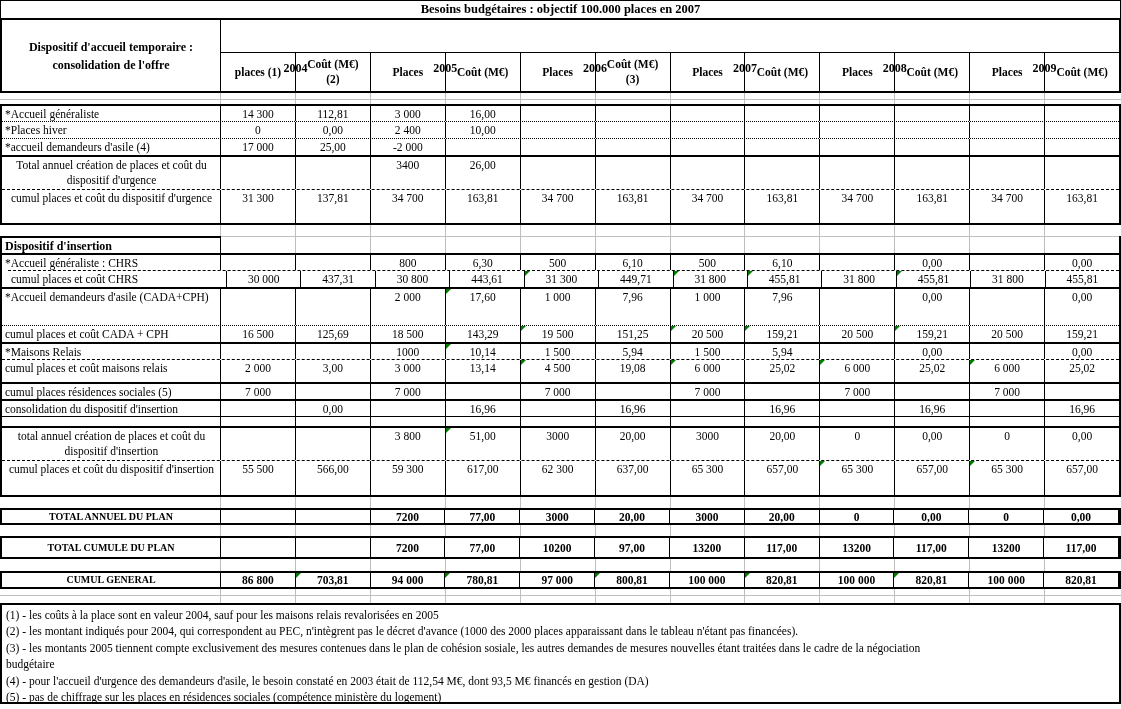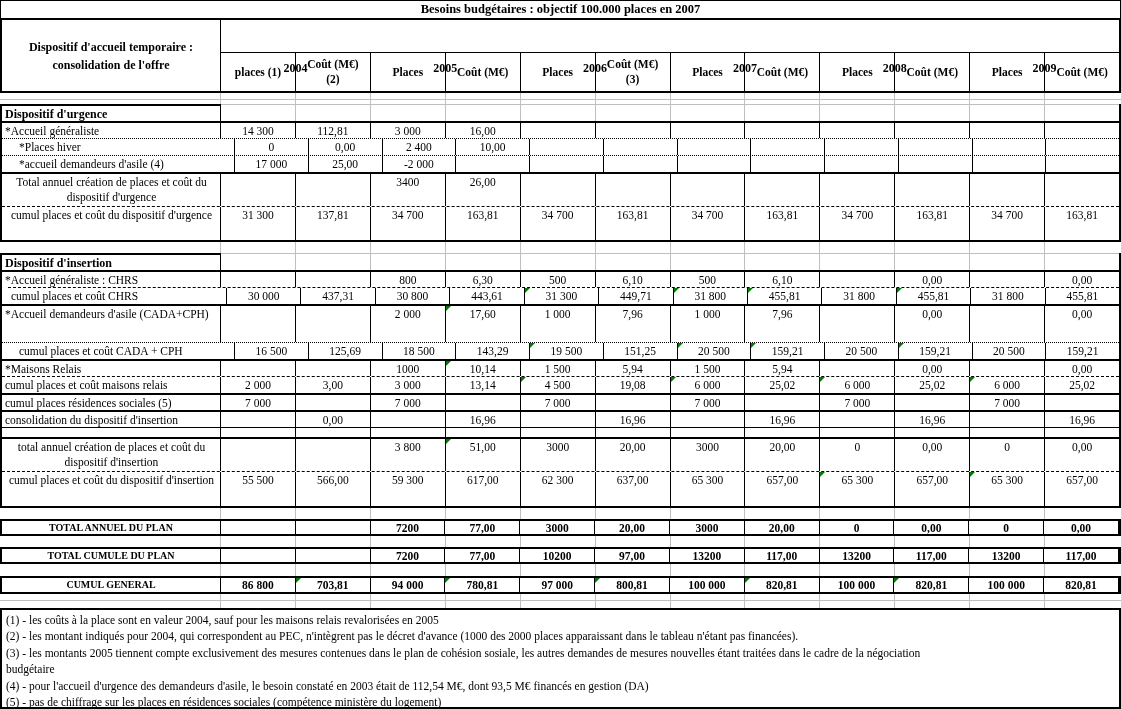--- a/index.html
+++ b/index.html
@@ -44,21 +44,21 @@
   .sec-heading{display:flex;height:17px;}
   .sec-heading-label{width:219px;border-top:2px solid #000;border-right:1px solid #000;
     font-weight:bold;font-size:12px;padding:1px 2px 0 3px;line-height:14px;}
   .sec-heading-cell{flex:1;border-top:1px solid #bfbfbf;border-right:1px solid #bfbfbf;}
   .sec-heading .sec-heading-cell:last-child{border-right:none;}
 
   .data-row{display:flex;}
   .data-row.sep-first{border-top:2px solid #000;}
   .data-row.sep-solid2{border-top:2px solid #000;}
   .data-row.sep-solid1{border-top:1px solid #000;}
-  .data-row.sep-dotted{border-top:1px dotted #000;padding-left:14px;}
+  .data-row.sep-dotted{border-top:1px dotted #000;}
   .data-row.sep-dashed{border-top:1px dashed #000;}
   .row-label{width:219px;border-right:1px solid #000;font-size:11.5px;
     padding:1px 2px 0 3px;line-height:15px;}
   .row-label.center{text-align:center;}
   .cell{flex:1;border-right:1px solid #000;text-align:center;font-size:11.5px;
     line-height:15px;padding-top:1px;position:relative;}
   .data-row .cell:last-child{border-right:none;}
   .cell.tri::before{content:"";position:absolute;left:0;top:0;
     border-top:5px solid #007d00;border-right:5px solid transparent;}
 
@@ -123,35 +123,20 @@
       <div class="sp-cell"></div>
       <div class="sp-cell"></div>
       <div class="sp-cell"></div>
       <div class="sp-cell"></div>
       <div class="sp-cell"></div>
       <div class="sp-cell"></div>
       <div class="sp-cell"></div>
     </div>
 
   <div class="section" id="sec-0">
-      <div class="sec-heading">
-        <div class="sec-heading-label">Dispositif d'urgence</div>
-        <div class="sec-heading-cell"></div>
-        <div class="sec-heading-cell"></div>
-        <div class="sec-heading-cell"></div>
-        <div class="sec-heading-cell"></div>
-        <div class="sec-heading-cell"></div>
-        <div class="sec-heading-cell"></div>
-        <div class="sec-heading-cell"></div>
-        <div class="sec-heading-cell"></div>
-        <div class="sec-heading-cell"></div>
-        <div class="sec-heading-cell"></div>
-        <div class="sec-heading-cell"></div>
-        <div class="sec-heading-cell"></div>
-      </div>
       <div class="data-row sep-first" style="height: 17px;">
         <div class="row-label">*Accueil généraliste</div>
         <div class="cell">14 300</div>
         <div class="cell">112,81</div>
         <div class="cell">3 000</div>
         <div class="cell">16,00</div>
         <div class="cell"></div>
         <div class="cell"></div>
         <div class="cell"></div>
         <div class="cell"></div>
@@ -322,21 +307,21 @@
         <div class="cell tri">10,14</div>
         <div class="cell">1 500</div>
         <div class="cell">5,94</div>
         <div class="cell">1 500</div>
         <div class="cell">5,94</div>
         <div class="cell"></div>
         <div class="cell">0,00</div>
         <div class="cell"></div>
         <div class="cell">0,00</div>
       </div>
-      <div class="data-row sep-dashed" style="height: 17px;">
+      <div class="data-row sep-dashed" style="height: 23px;">
         <div class="row-label">cumul places et coût maisons relais</div>
         <div class="cell">2 000</div>
         <div class="cell">3,00</div>
         <div class="cell">3 000</div>
         <div class="cell">13,14</div>
         <div class="cell tri">4 500</div>
         <div class="cell">19,08</div>
         <div class="cell tri">6 000</div>
         <div class="cell">25,02</div>
         <div class="cell tri">6 000</div>
@@ -462,21 +447,21 @@
       <div class="sp-cell"></div>
       <div class="sp-cell"></div>
       <div class="sp-cell"></div>
       <div class="sp-cell"></div>
       <div class="sp-cell"></div>
       <div class="sp-cell"></div>
       <div class="sp-cell"></div>
       <div class="sp-cell"></div>
     </div>
 
-  <div class="totalbox" id="total-1" style="height: 17px;">
+  <div class="totalbox" id="total-1" style="height: 23px;">
       <div class="row-label">TOTAL CUMULE DU PLAN</div>
       <div class="cell"></div>
       <div class="cell"></div>
       <div class="cell">7200</div>
       <div class="cell">77,00</div>
       <div class="cell">10200</div>
       <div class="cell">97,00</div>
       <div class="cell">13200</div>
       <div class="cell">117,00</div>
       <div class="cell">13200</div>

